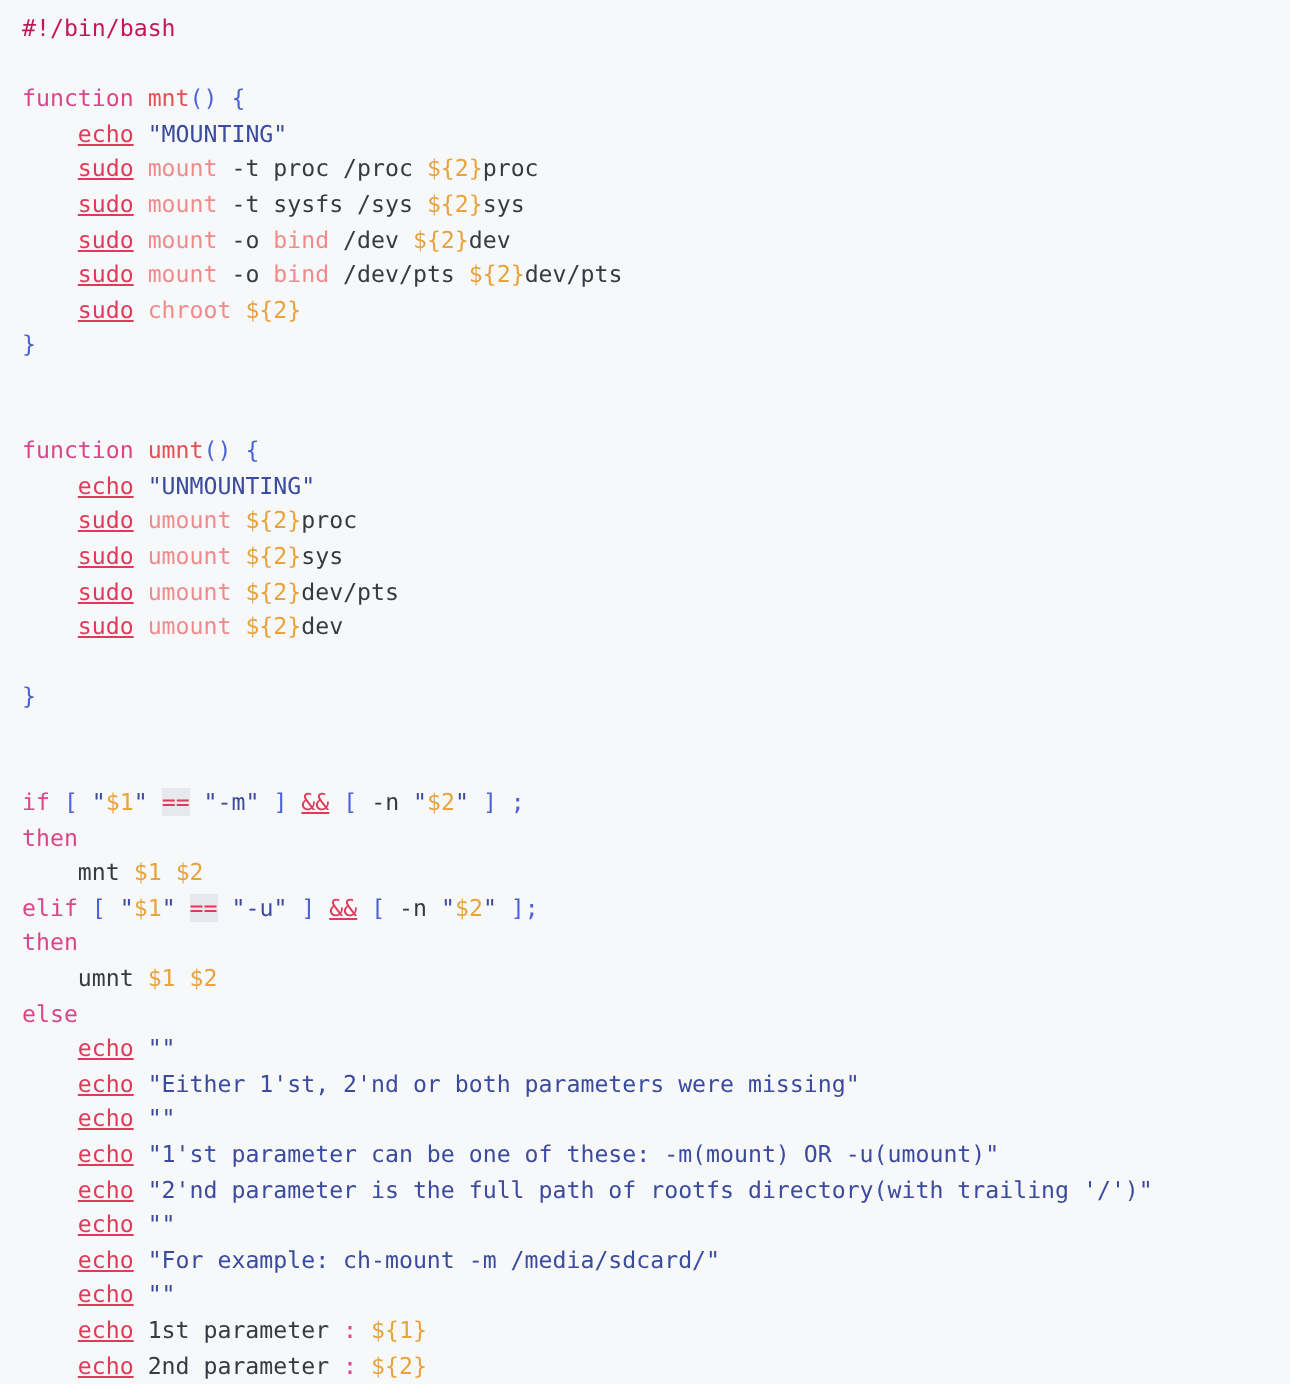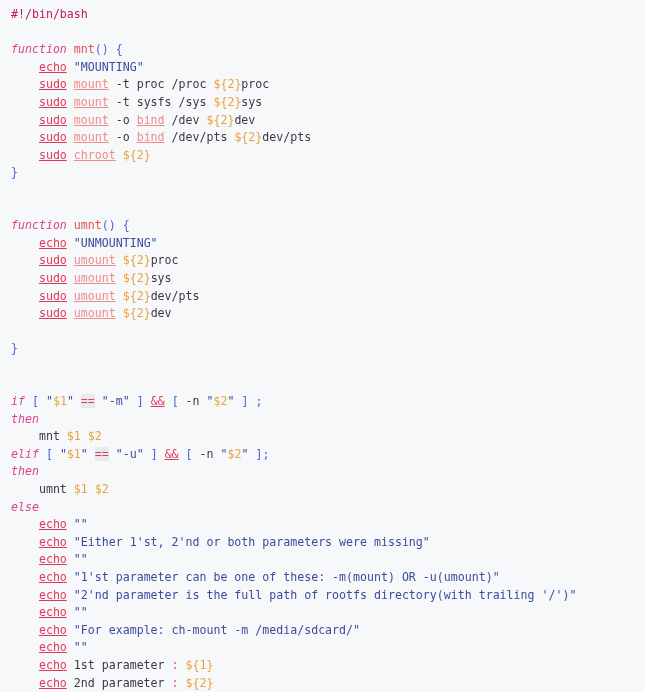--- a/index.html
+++ b/index.html
@@ -21,24 +21,24 @@
     white-space: pre;
     color: #383a42;
     -webkit-font-smoothing: antialiased;
   }
   .ln {
     height: 17.6px;
     white-space: pre;
   }
   
   .t-comment  { color: #c2185b; }            
-  .t-kw       { color: #d9468c; font-style: italic; }            
+  .t-kw       { color: #d9468c; }            
   .t-fname    { color: #e05252; }            
   .t-builtin  { color: #e03a5a; text-decoration: underline; }            
-  .t-cmd      { color: #ef8b8b; text-decoration: underline; }            
+  .t-cmd      { color: #ef8b8b; }            
   .t-string   { color: #3b4b9e; }            
   .t-var      { color: #e8a33d; }            
   .t-punc     { color: #4a63d8; }            
   .t-plain    { color: #383a42; }            
   .t-colon    { color: #d9468c; }            
   .t-op       { color: #e03a5a; background: #e8e9ee; }  
 </style>
 </head>
 <body>
 

